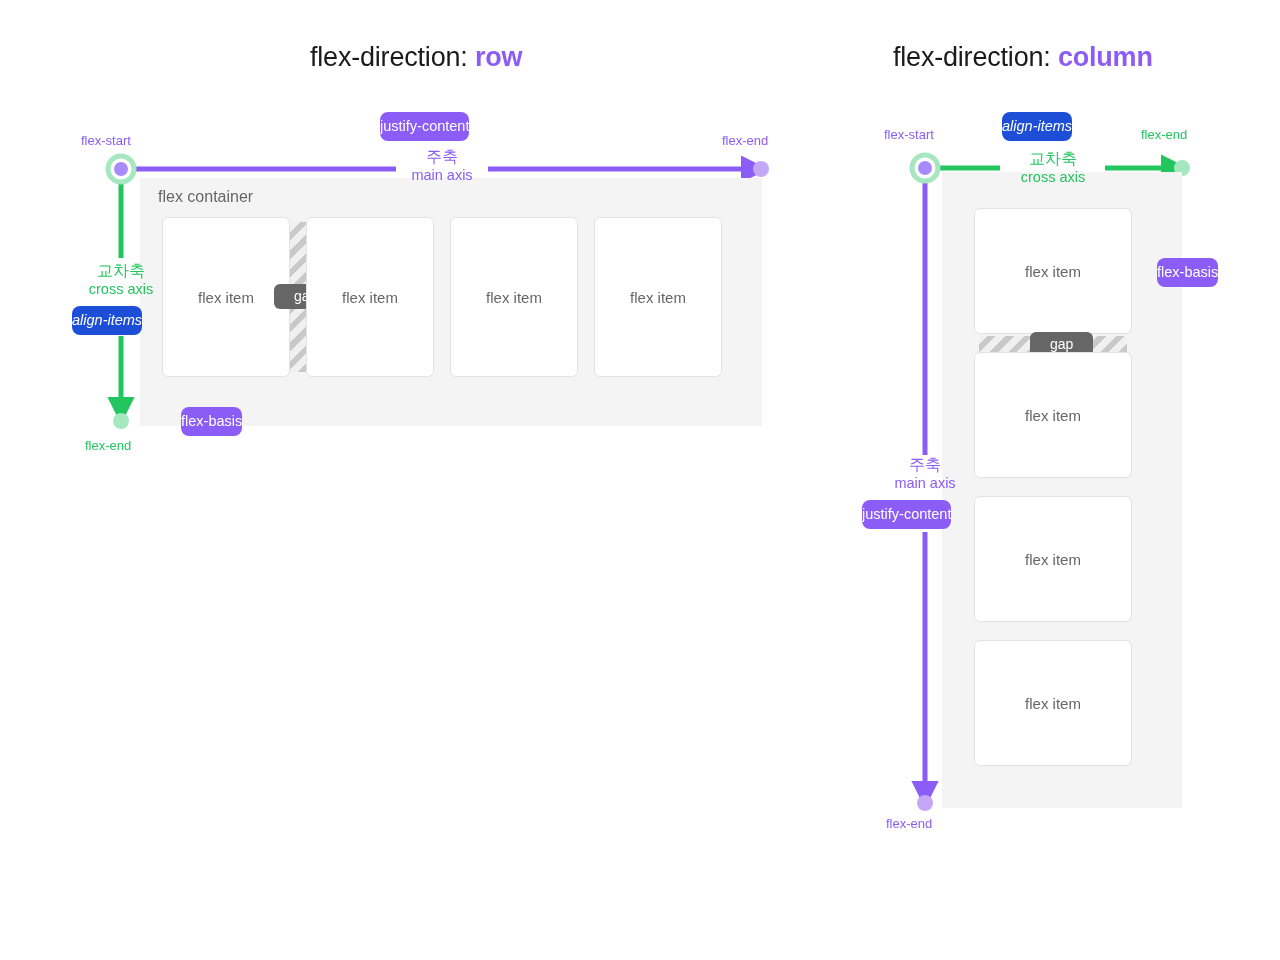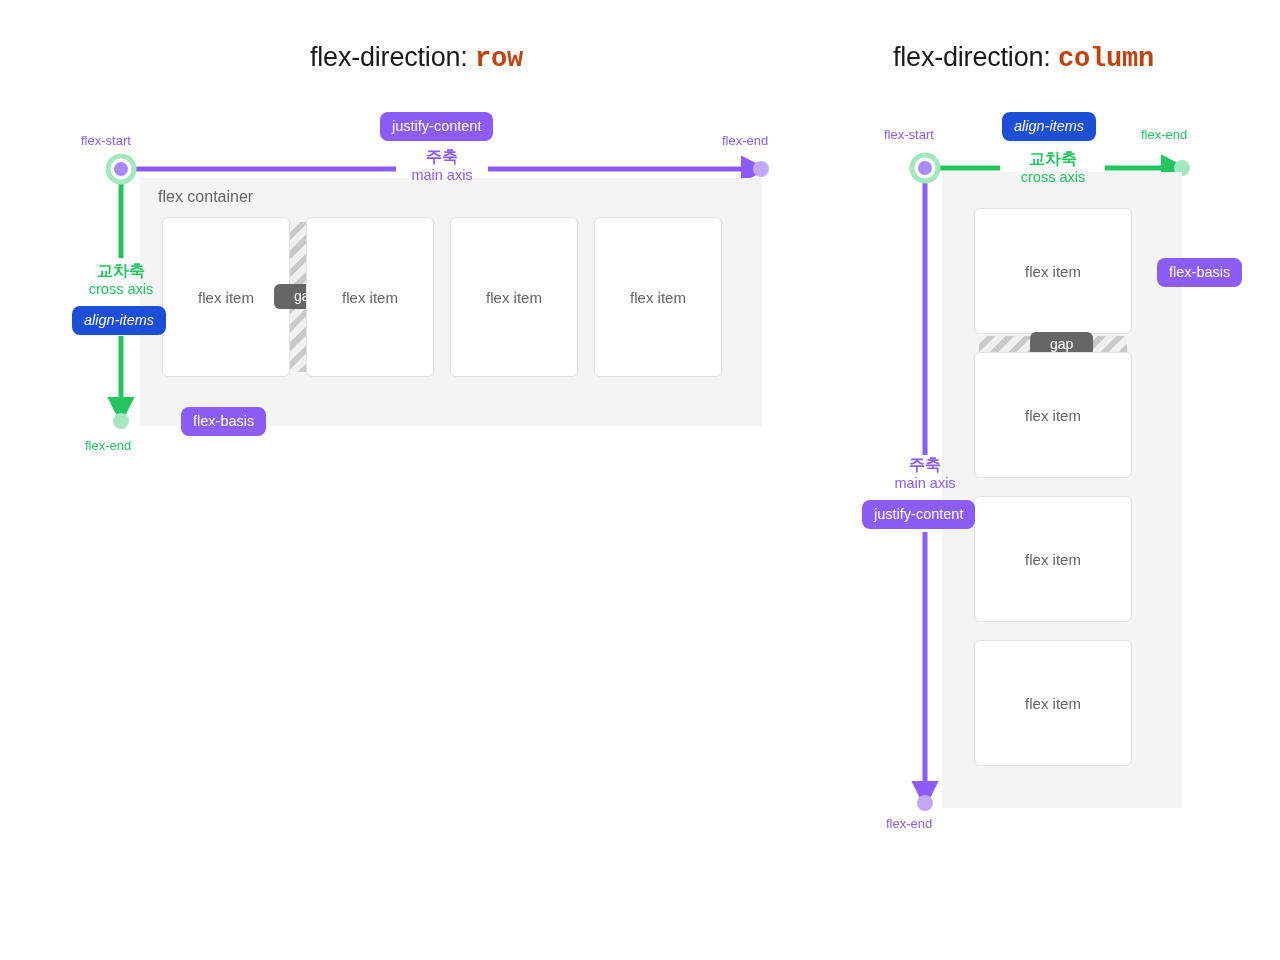--- a/index.html
+++ b/index.html
@@ -18,23 +18,22 @@
 
   
   .title {
     position: absolute;
     font-size: 27px;
     color: #1a1a1a;
     white-space: nowrap;
     letter-spacing: -0.2px;
   }
   .title .val {
-    color: #c2410c;
+    color: #8b5cf6;
     font-weight: bold;
-    font-family: Liberation Mono, monospace;
   }
   #title-row  { left: 310px; top: 42px; }
   #title-col  { left: 893px; top: 42px; text-align: right; }
 
   
   .flex-container {
     position: absolute;
     background: #f4f4f4;
   }
   #container-row { left: 140px; top: 178px; width: 622px; height: 248px; }
@@ -88,38 +87,38 @@
     white-space: nowrap;
     line-height: 1.1;
   }
 
   
   .badge {
     position: absolute;
     font-size: 14.5px;
     color: #ffffff;
     border-radius: 8px;
-    padding: 7px 12px;
+    padding: 7px 0;
     white-space: nowrap;
     line-height: 1.05;
     text-align: center;
   }
   .badge.purple { background: #8b5cf6; }
   .badge.green  { background: #1d4ed8; font-style: italic; }
 
   
   .axis-label {
     position: absolute;
     text-align: center;
     white-space: nowrap;
     line-height: 1.18;
   }
   .axis-label .ko {
     display: block;
-    font-weight: bold;
+    font-weight: normal;
     font-size: 16px;
   }
   .axis-label .en {
     display: block;
     font-size: 14.5px;
   }
   .axis-label.purple .ko, .axis-label.purple .en { color: #8b5cf6; }
   .axis-label.green  .ko, .axis-label.green  .en { color: #22c55e; }
 
   

